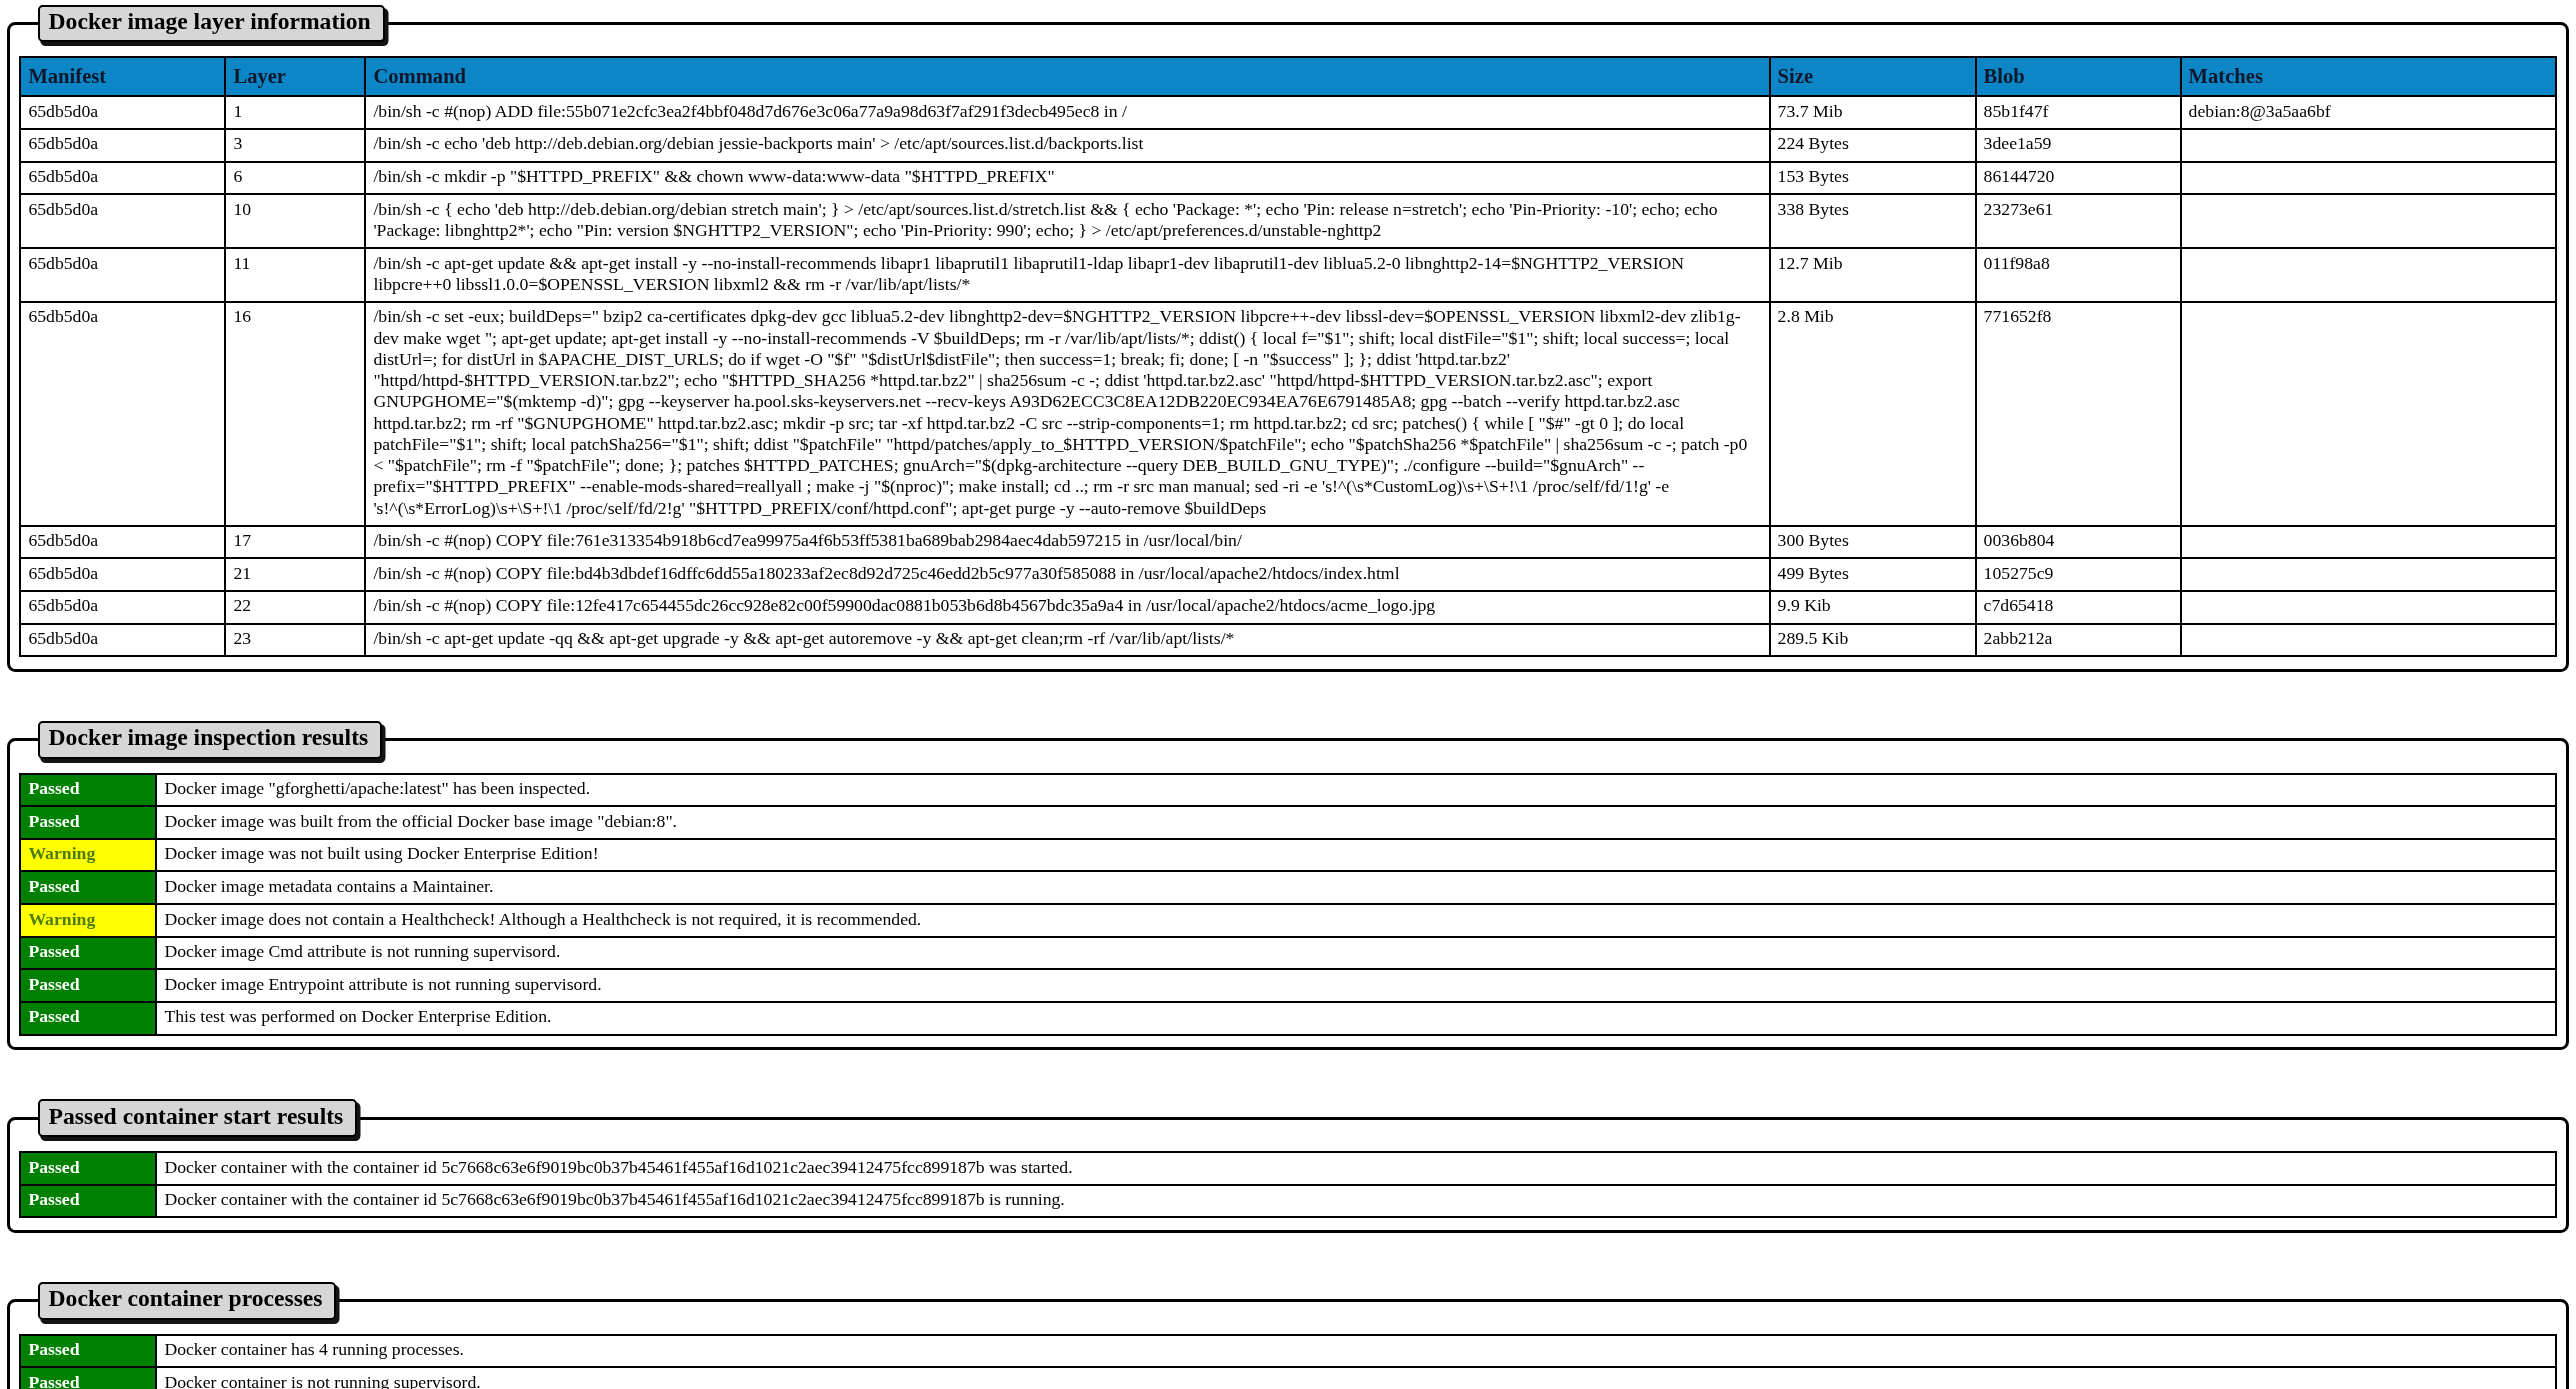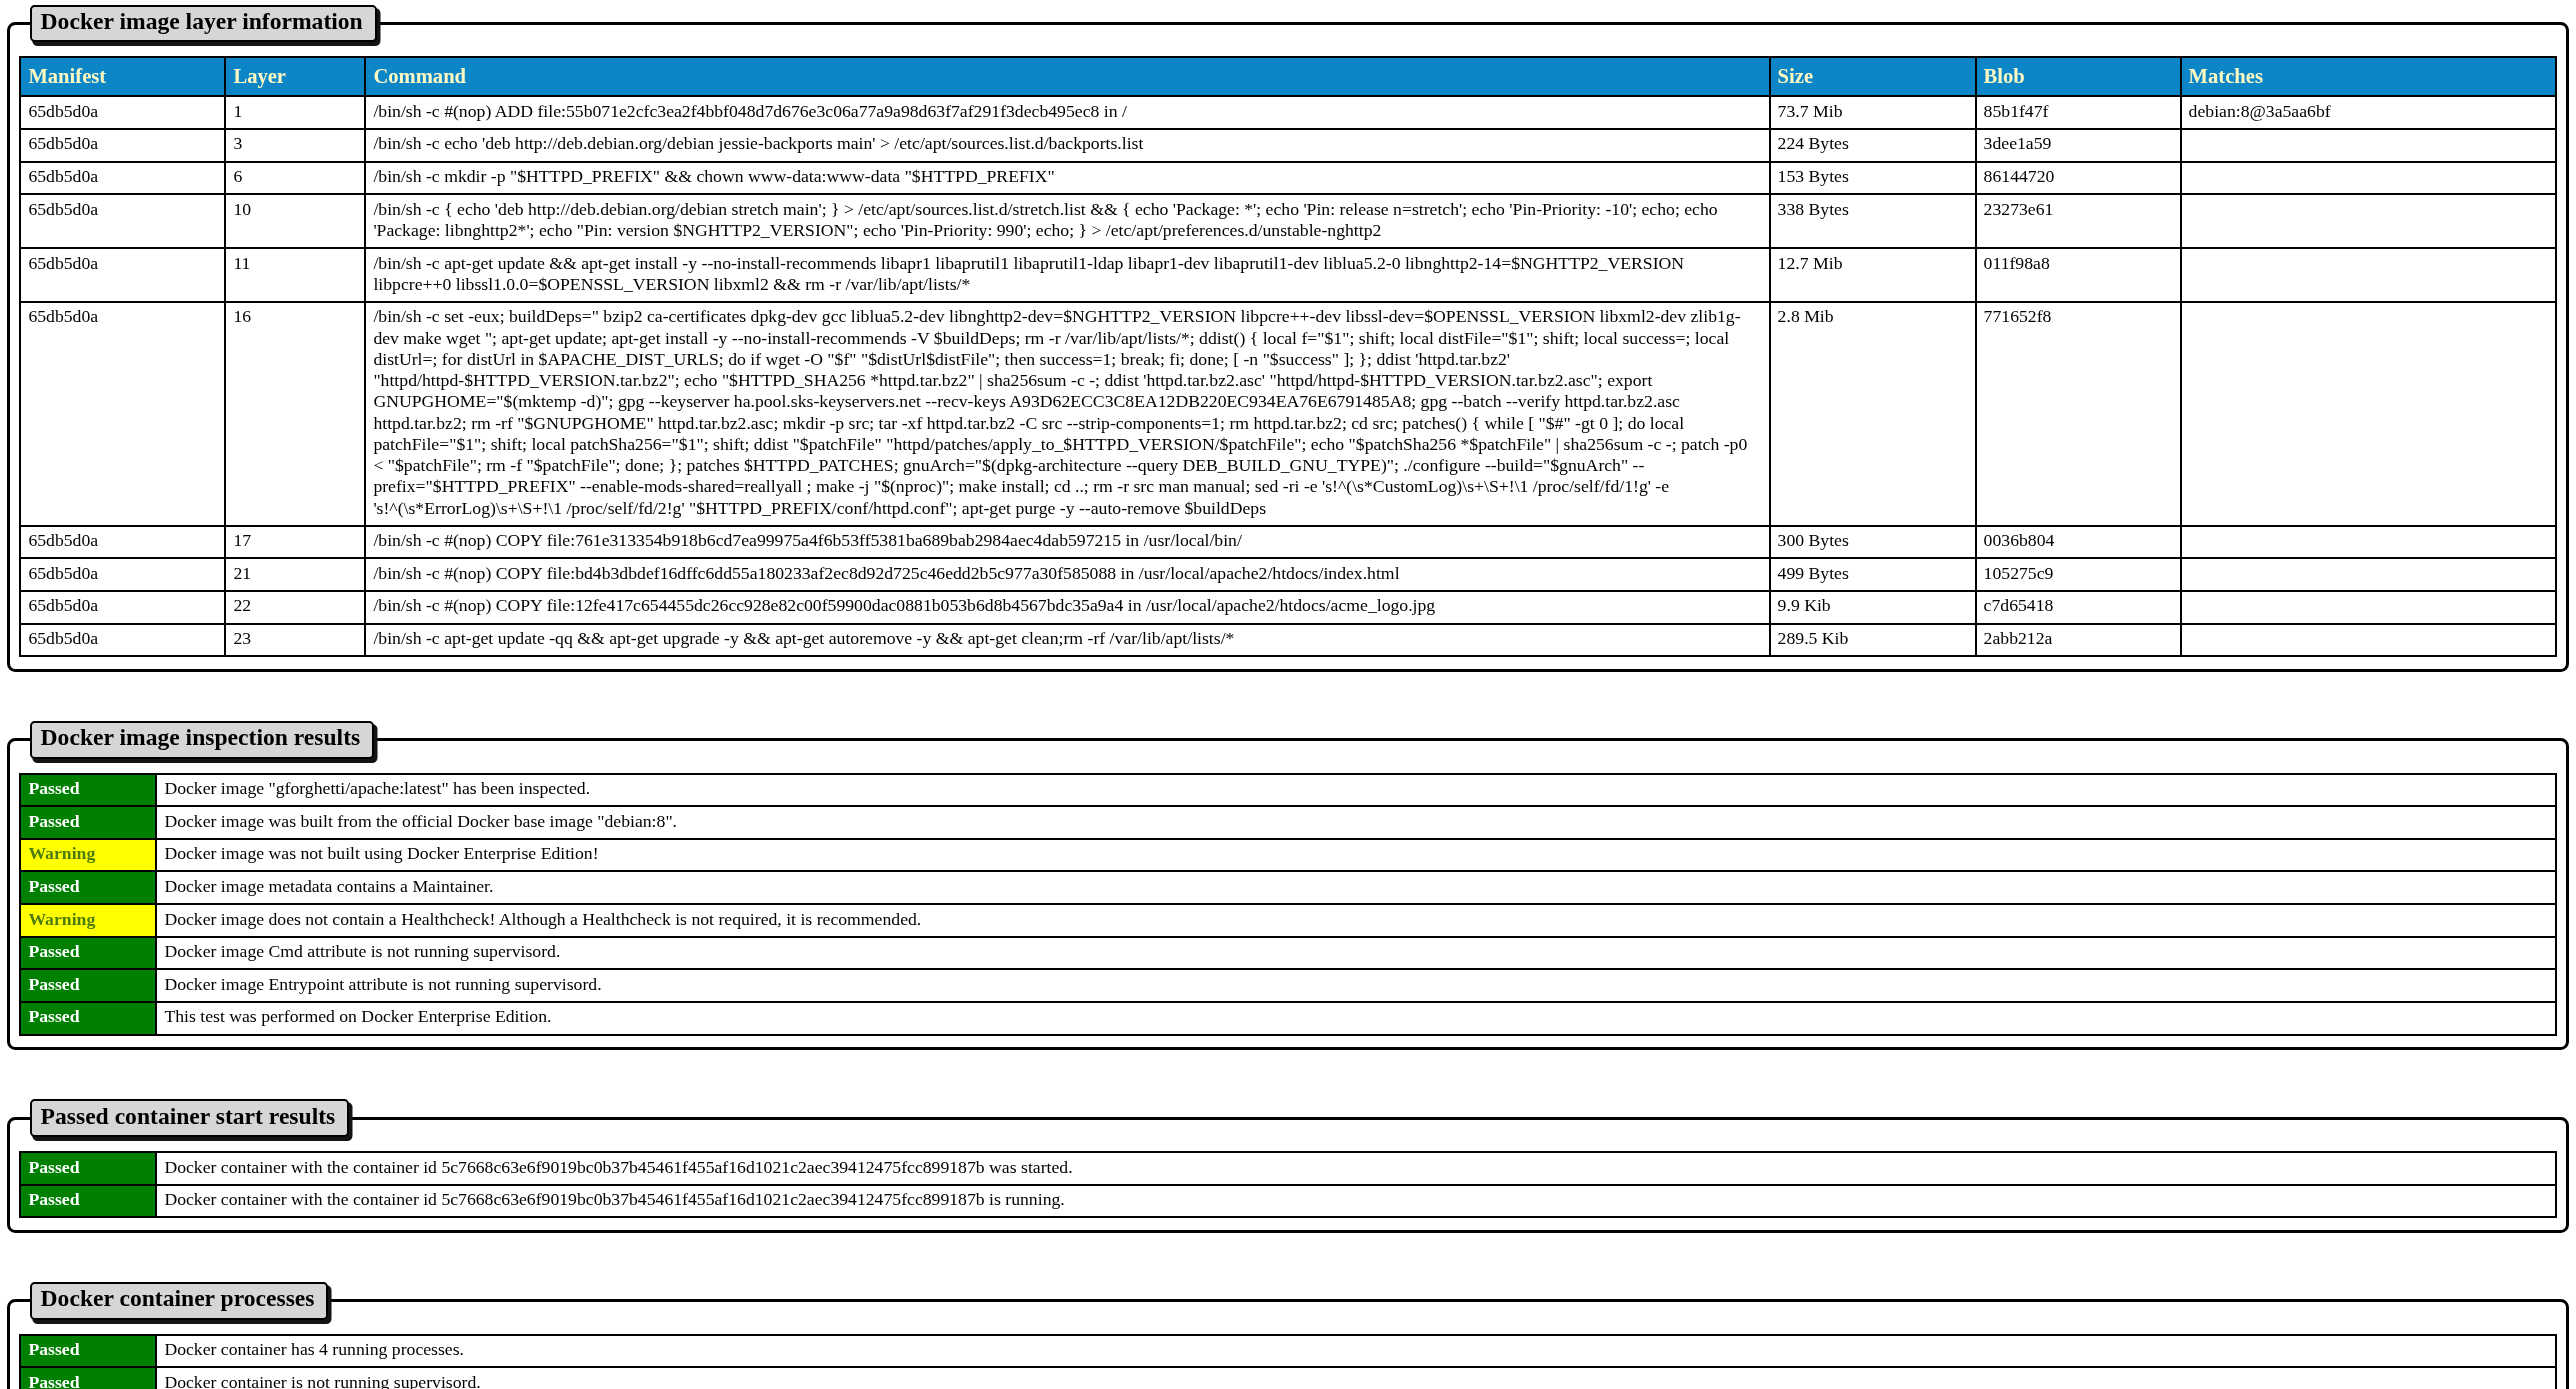--- a/index.html
+++ b/index.html
@@ -16,21 +16,21 @@
     border-radius: 8.2px;
     margin: 0 0 49px 0;
     padding: 14px 9.4px 11.8px;
   }
   legend.section-title {
     background: #d6d6d6;
     border: 2.9px solid #000;
     border-radius: 4.7px;
     box-shadow: 2.9px 3.5px 0 0.6px #141414;
     padding: 2.4px 11.8px 5.3px 8.2px;
-    margin-left: 11px;
+    margin-left: 19px;
     font-weight: bold;
     font-size: 23.6px;
     line-height: 1.1;
     white-space: nowrap;
   }
 
   table.grid {
     border-collapse: collapse;
     width: 100%;
     table-layout: fixed;
@@ -39,21 +39,21 @@
     border: 2.4px solid #000;
     text-align: left;
     vertical-align: top;
     padding: 3.5px 7px 5.9px;
     font-size: 17.7px;
     line-height: 1.2;
     overflow-wrap: break-word;
   }
   .grid thead th {
     background: #0d86c8;
-    color: #fef9c3;
+    color: #0f172a;
     font-size: 20.6px;
     font-weight: bold;
     padding: 5.3px 7px 7px;
   }
 
   
   col.c-manifest { width: 205px; }
   col.c-layer    { width: 140px; }
   col.c-command  { width: auto;  }
   col.c-size     { width: 206px; }

